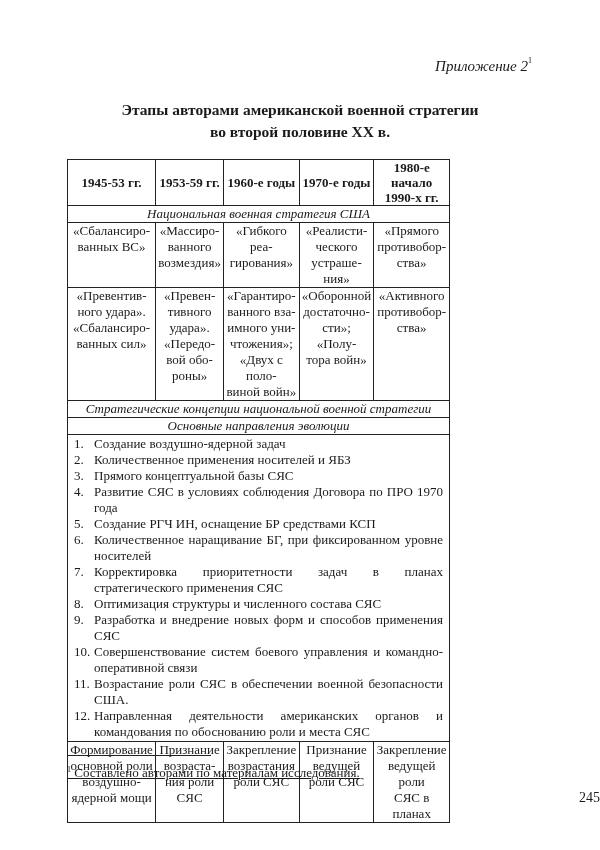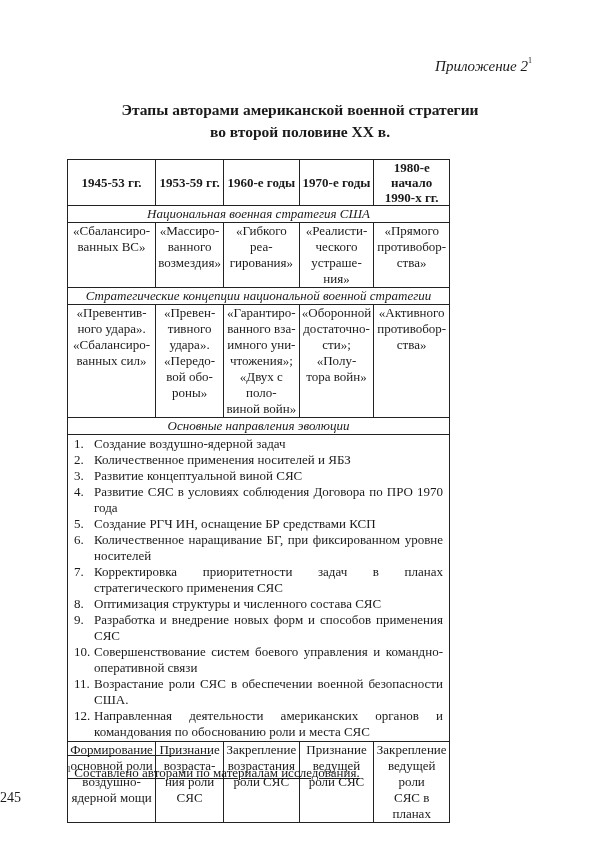--- a/index.html
+++ b/index.html
@@ -17,21 +17,21 @@
   td.cell { height:62px; padding-top:1px; }
   td.cell2 { height:94px; padding-top:1px; }
   td.bot { height:64px; padding-top:1px;margin-top:23px; }
   td.list { text-align:left !important; padding:1px 6px 1px 6px !important; }
   .li { display:flex; text-align:justify; }
   .li .num { width:20px; flex:none; }
   .li .txt { flex:1; }
   .fn-line { position:absolute; top:755px; left:67px; width:144px; height:0; border-top:1px solid #222; }
   .footnote { position:absolute; top:765px; left:67px; font-size:13px;text-decoration:underline; }
   .footnote sup { font-size:8px; vertical-align:top; }
-  .pagenum { position:absolute; top:790px; left:0; width:600px; text-align:left; font-size:14px; }
+  .pagenum { position:absolute; top:790px; left:0; width:600px; text-align:right; font-size:14px; }
   .cell-text { white-space:pre-line; }
 </style>
 </head>
 <body>
 
 <div class="appendix"><span>Приложение 2</span><sup>1</sup></div>
 
 <div class="title">
   <div>Этапы авторами американской военной стратегии</div>
   <div>во второй половине XX в.</div>
@@ -67,23 +67,20 @@
 гирования»</td>
     <td class="cell cell-text">«Реалисти-
 ческого
 устраше-
 ния»</td>
     <td class="cell cell-text">«Прямого
 противобор-
 ства»</td>
   </tr>
   <tr>
-    <td colspan="5" class="sec">Стратегические концепции национальной военной стратегии</td>
-  </tr>
-  <tr>
     <td class="cell2 cell-text">«Превентив-
 ного удара».
 «Сбалансиро-
 ванных сил»</td>
     <td class="cell2 cell-text">«Превен-
 тивного
 удара».
 «Передо-
 вой обо-
 роны»</td>
@@ -95,35 +92,38 @@
 виной войн»</td>
     <td class="cell2 cell-text">«Оборонной
 достаточно-
 сти»; «Полу-
 тора войн»</td>
     <td class="cell2 cell-text">«Активного
 противобор-
 ства»</td>
   </tr>
   <tr>
+    <td colspan="5" class="sec">Стратегические концепции национальной военной стратегии</td>
+  </tr>
+  <tr>
     <td colspan="5" class="sec">Основные направления эволюции</td>
   </tr>
   <tr>
     <td colspan="5" class="list">
       <div class="li">
             <span class="num">1.</span>
             <span class="txt">Создание воздушно-ядерной задач</span>
           </div>
       <div class="li">
             <span class="num">2.</span>
             <span class="txt">Количественное применения носителей и ЯБЗ</span>
           </div>
       <div class="li">
             <span class="num">3.</span>
-            <span class="txt">Развитие концептуальной виной СЯС</span>
+            <span class="txt">Прямого концептуальной базы СЯС</span>
           </div>
       <div class="li">
             <span class="num">4.</span>
             <span class="txt">Развитие СЯС в условиях соблюдения Договора по ПРО 1970 года</span>
           </div>
       <div class="li">
             <span class="num">5.</span>
             <span class="txt">Создание РГЧ ИН, оснащение БР средствами КСП</span>
           </div>
       <div class="li">

